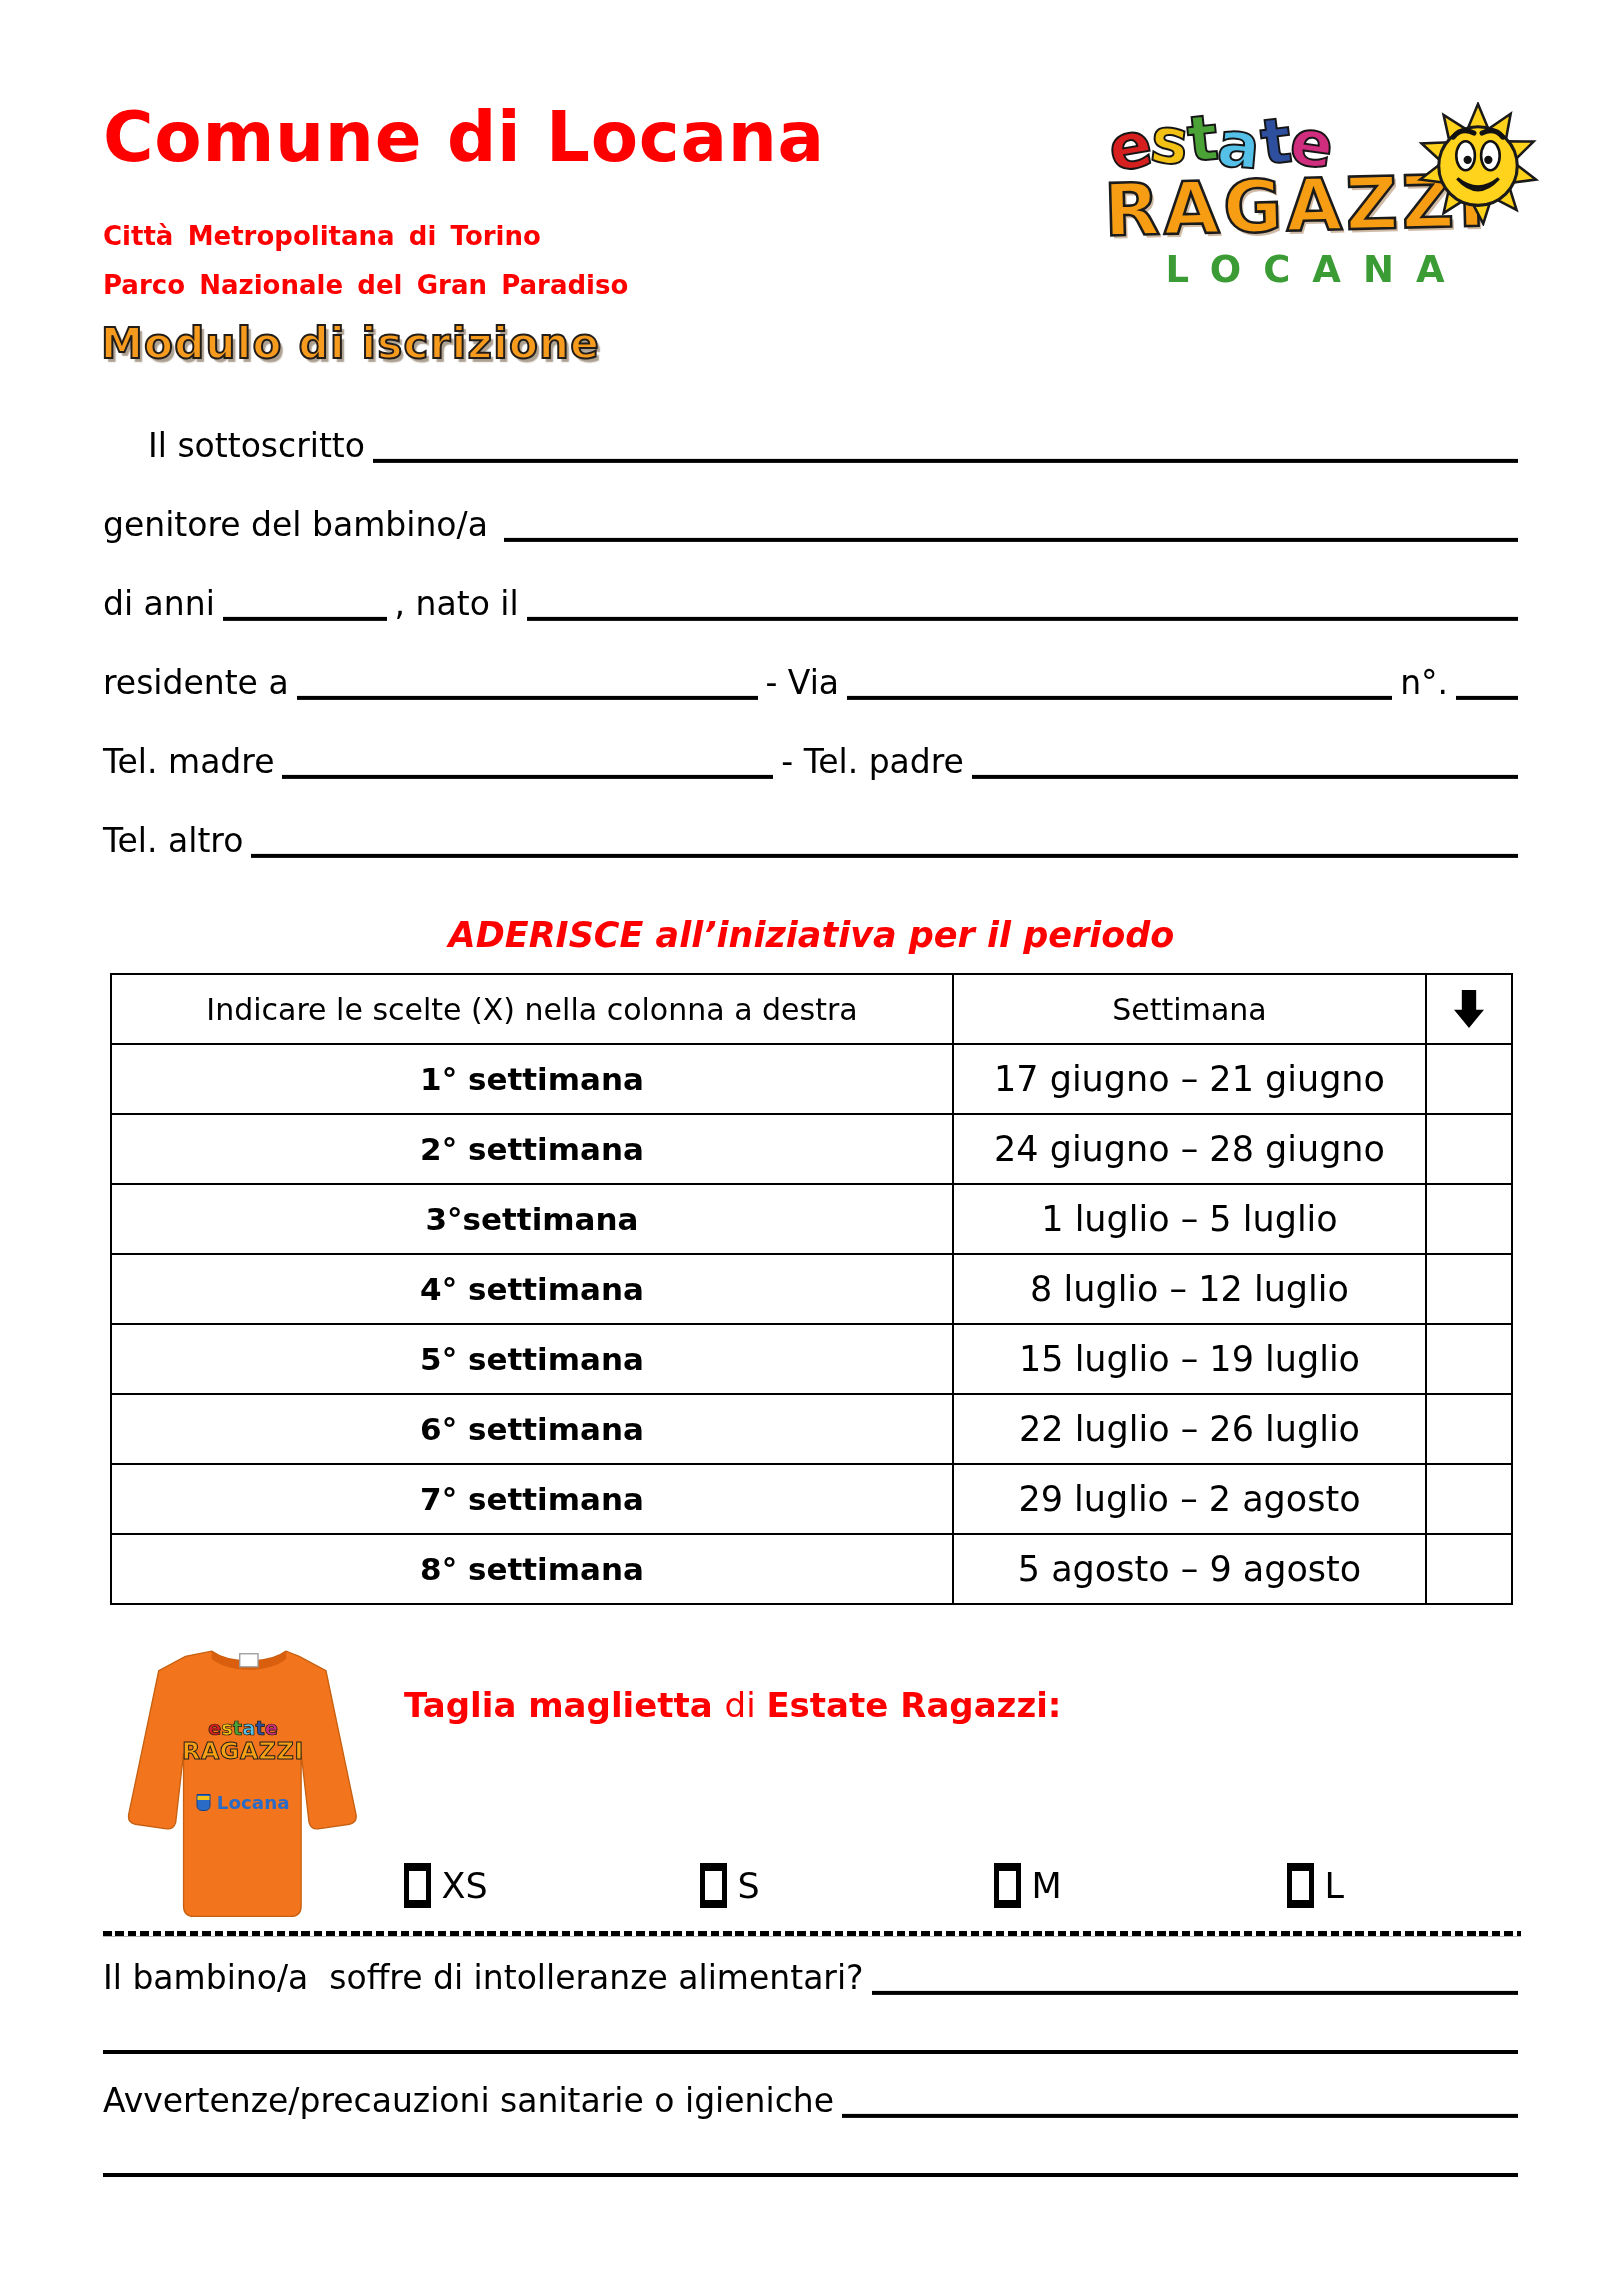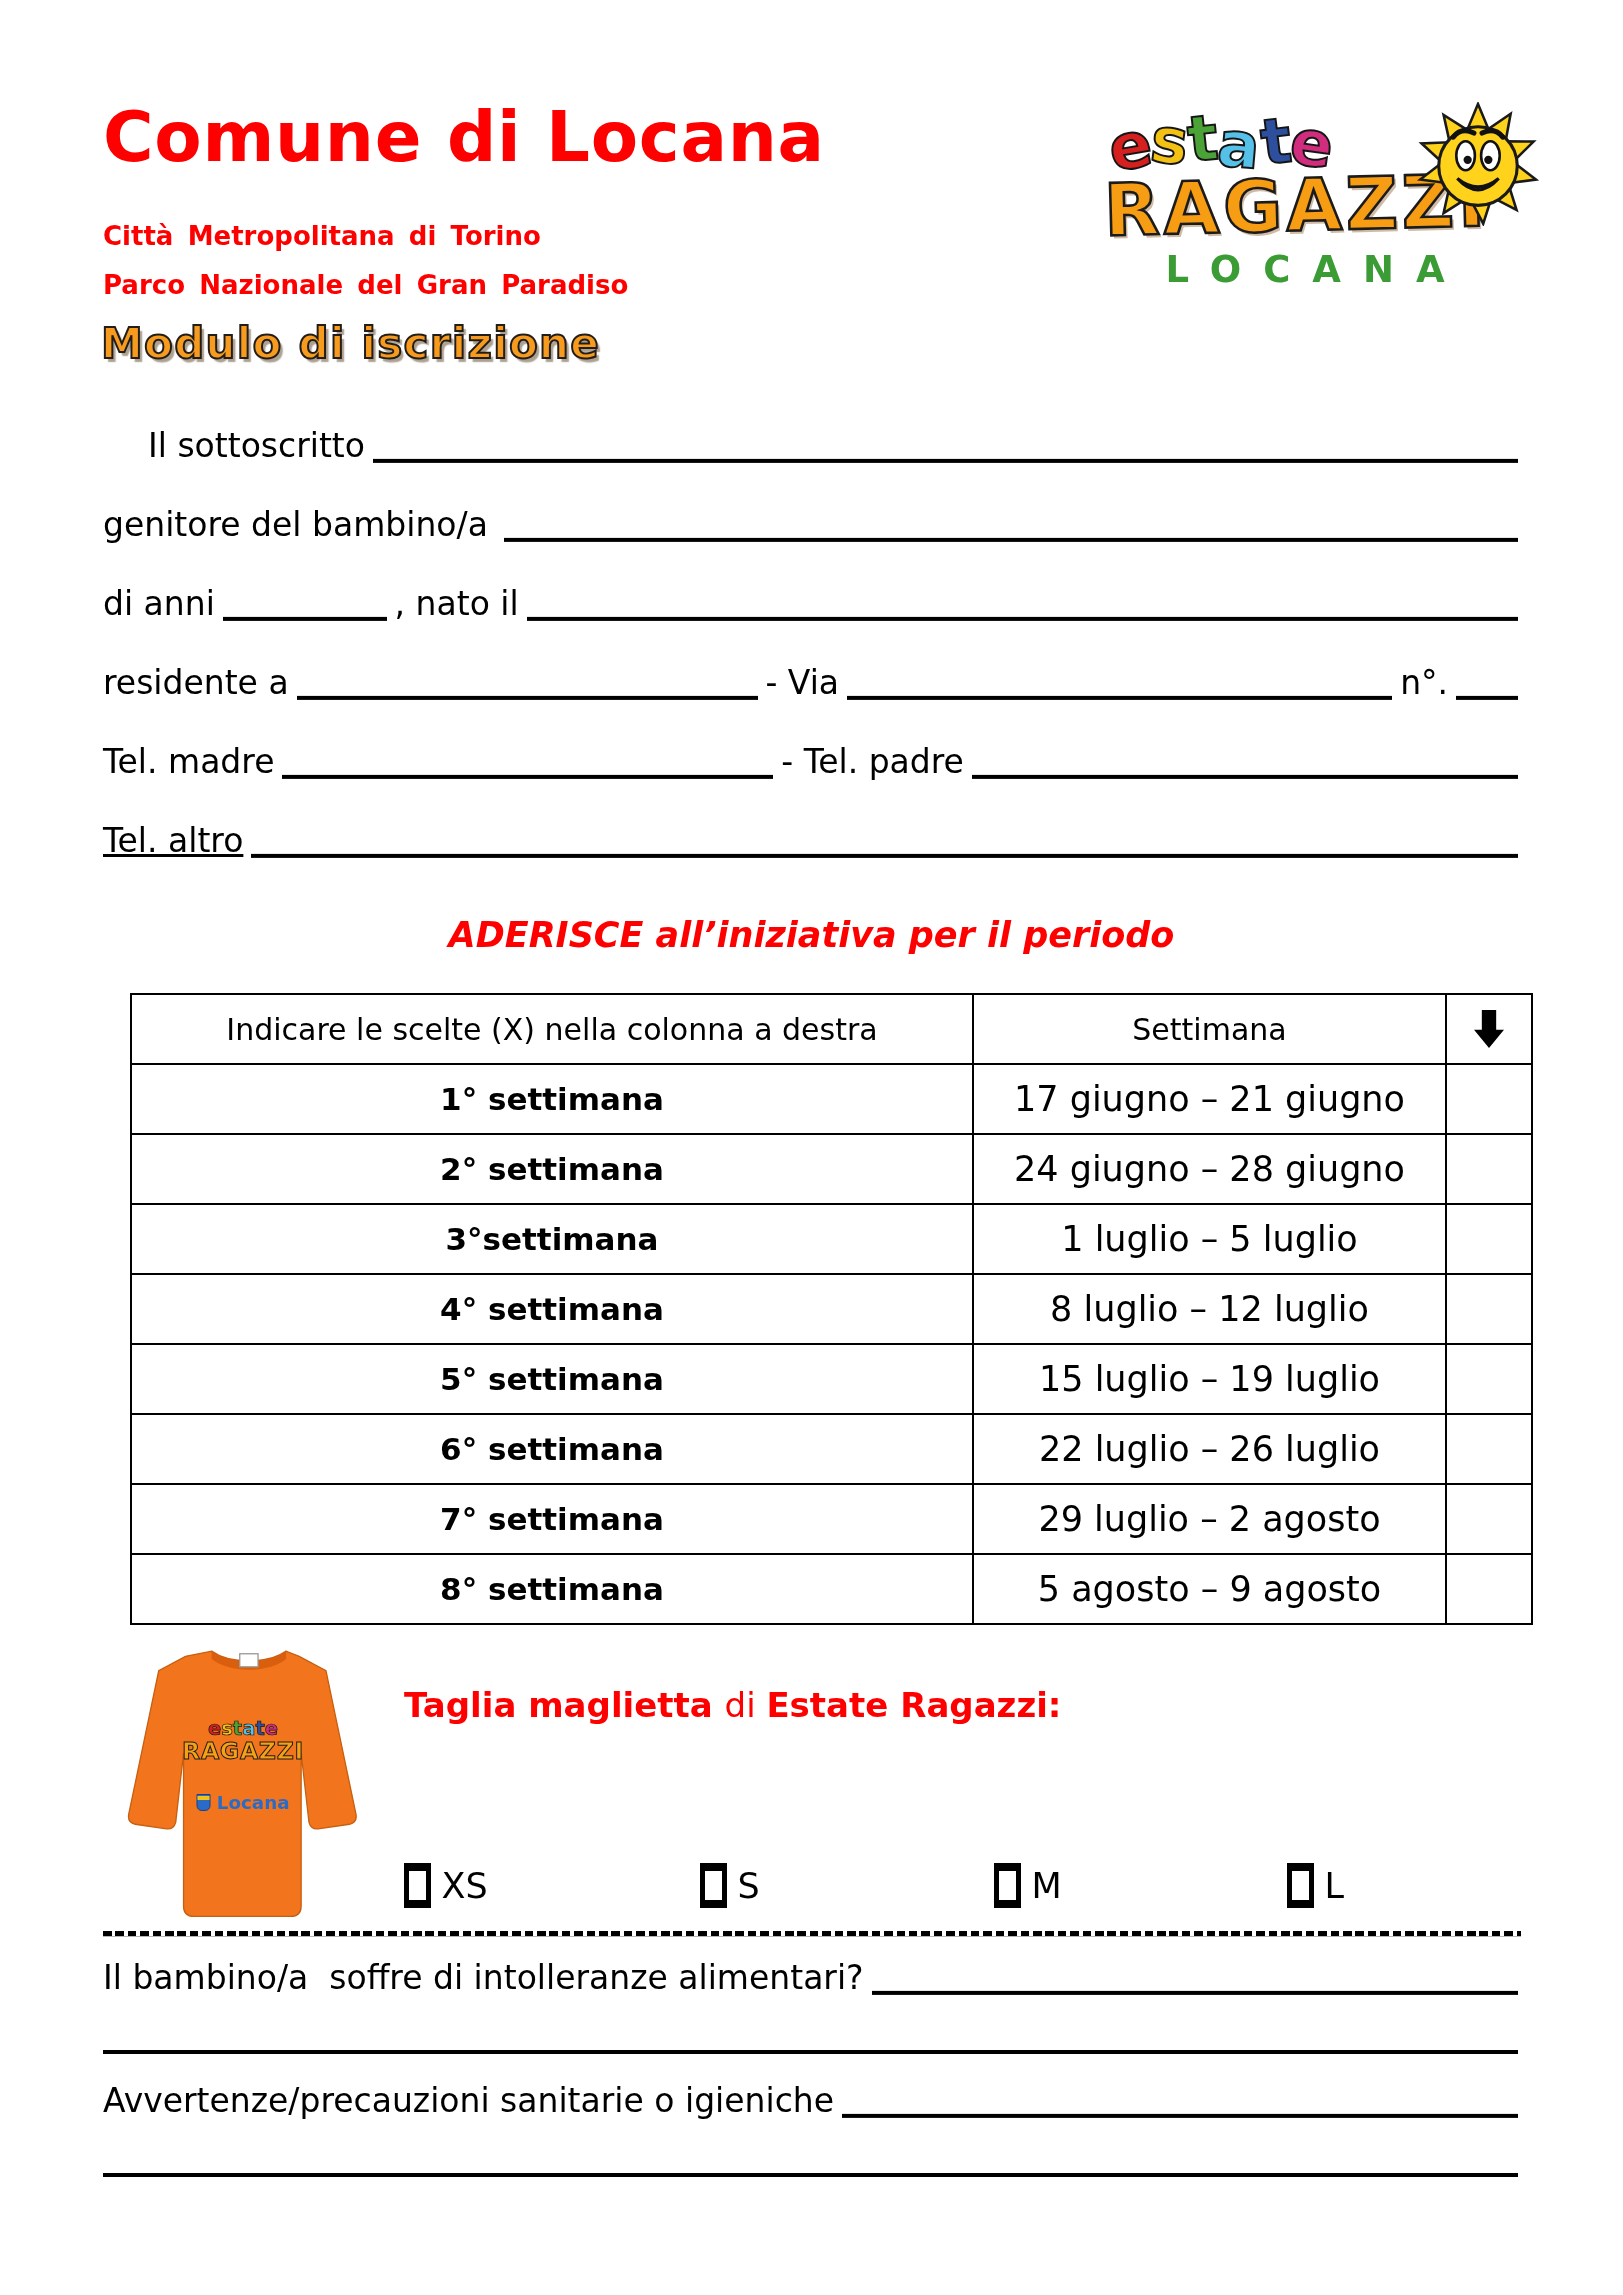--- a/index.html
+++ b/index.html
@@ -33,21 +33,21 @@
   }
   .logo-locana { margin-top:6.5px; text-align:center; font-size:37px; font-weight:bold; letter-spacing:22px; color:#3b9c35; }
   .sun { position:absolute; top:-7.9px; right:-11.8px; width:124px; height:124px; z-index:3; }
   
   .frow { position:absolute; left:103px; right:105px; display:flex; align-items:baseline; column-gap:7.9px; font-size:33px; line-height:1.14; white-space:pre; }
   .blank { border-bottom:4.6px solid #000; height:3.9px; transform:translateY(5.9px); }
   .grow { flex:1 1 auto; }
   .w250 { flex:0 0 164px; } .w720 { flex:0 0 461px; } .w95 { flex:0 0 62px; } .w755 { flex:0 0 491px; }
   
   .period-heading { position:absolute; top:915px; left:0; right:0; text-align:center; font-size:35px; font-weight:bold; color:#fe0000;font-style:italic; }
-  table.weeks { position:absolute; top:993px; left:110px; width:1401px; border-collapse:collapse; table-layout:fixed;margin-left:20px; }
+  table.weeks { position:absolute; top:973px; left:110px; width:1401px; border-collapse:collapse; table-layout:fixed; }
   table.weeks td { border:2px solid #000; height:68px; text-align:center; vertical-align:middle; padding:0; }
   td.hdr1 { font-size:30px; }
   td.hdr2 { font-size:30px; }
   td.week { font-size:31px; font-weight:bold; }
   td.dates { font-size:35px; }
   .arrow-svg { width:30px; height:38px; display:inline-block; vertical-align:middle; }
   
   .shirt { position:absolute; top:1642px; left:105px; width:276px; height:277px; }
   .shirt-logo { position:absolute; top:77px; left:50%; transform:translateX(-50%); text-align:center; width:157px; }
   .mini-estate { display:flex; justify-content:center; }
@@ -137,21 +137,21 @@
     <span class="blank grow"></span>
     <span>n°.</span>
     <span class="blank w95"></span>
   </div>
   <div class="frow" style="top:743px;">
     <span>Tel. madre</span>
     <span class="blank w755"></span>
     <span>- Tel. padre</span>
     <span class="blank grow"></span>
   </div>
-  <div class="frow" style="top:822px;text-decoration:underline;">
+  <div class="frow" style="top:822px;">
     <span>Tel. altro</span>
     <span class="blank grow"></span>
   </div>
 
   <div class="period-heading">ADERISCE all’iniziativa per il periodo</div>
 
   <table class="weeks">
     <colgroup>
         <col style="width:842px">
         <col style="width:473px">

